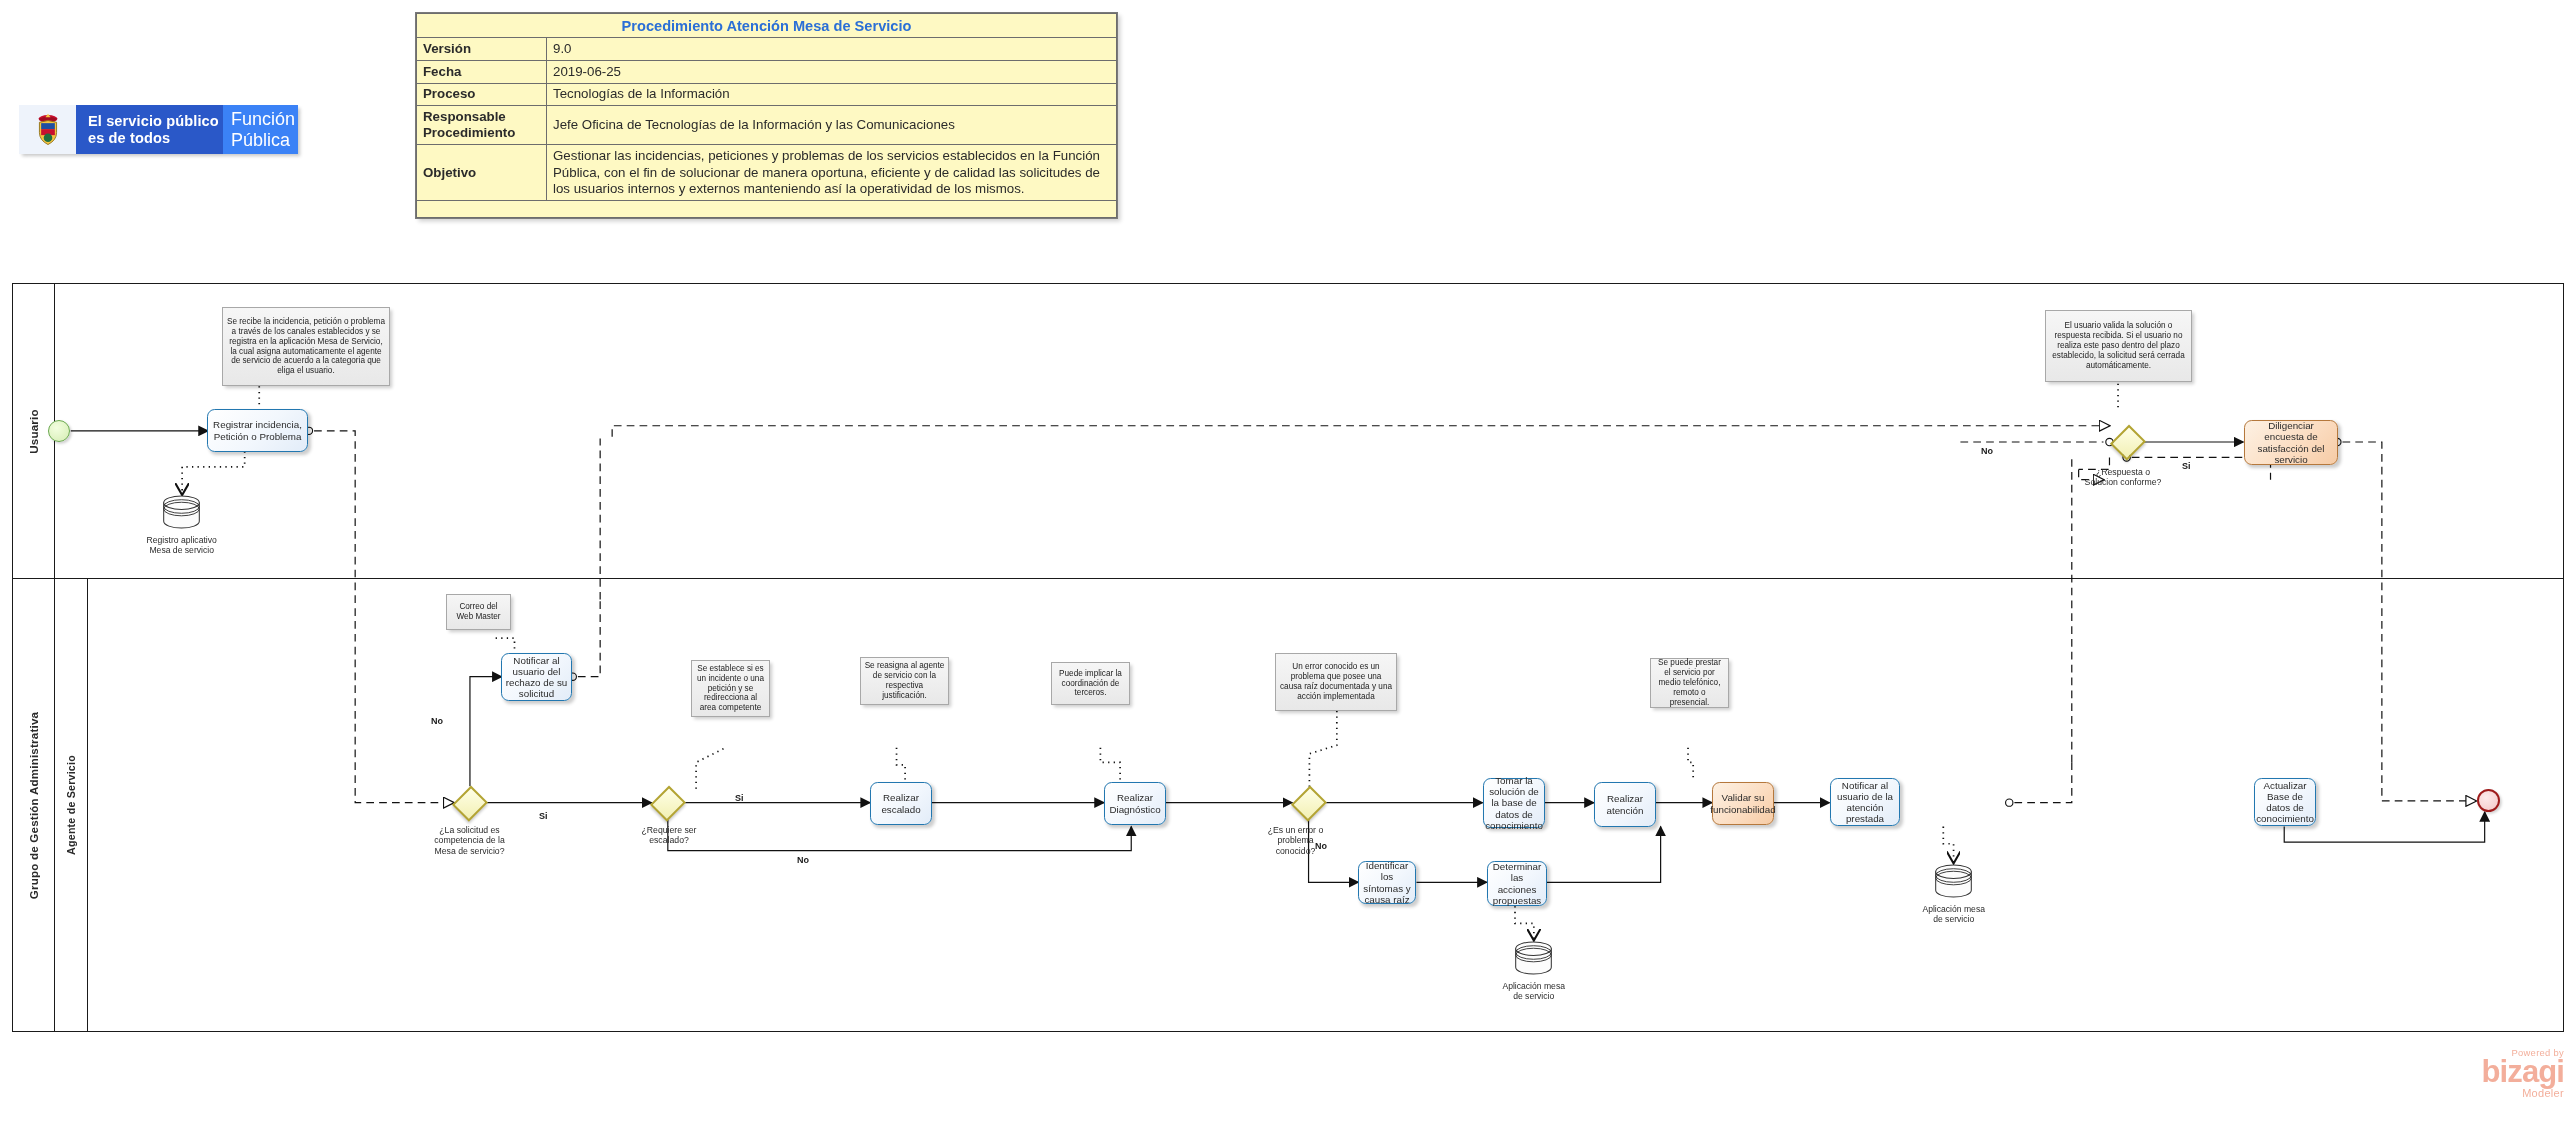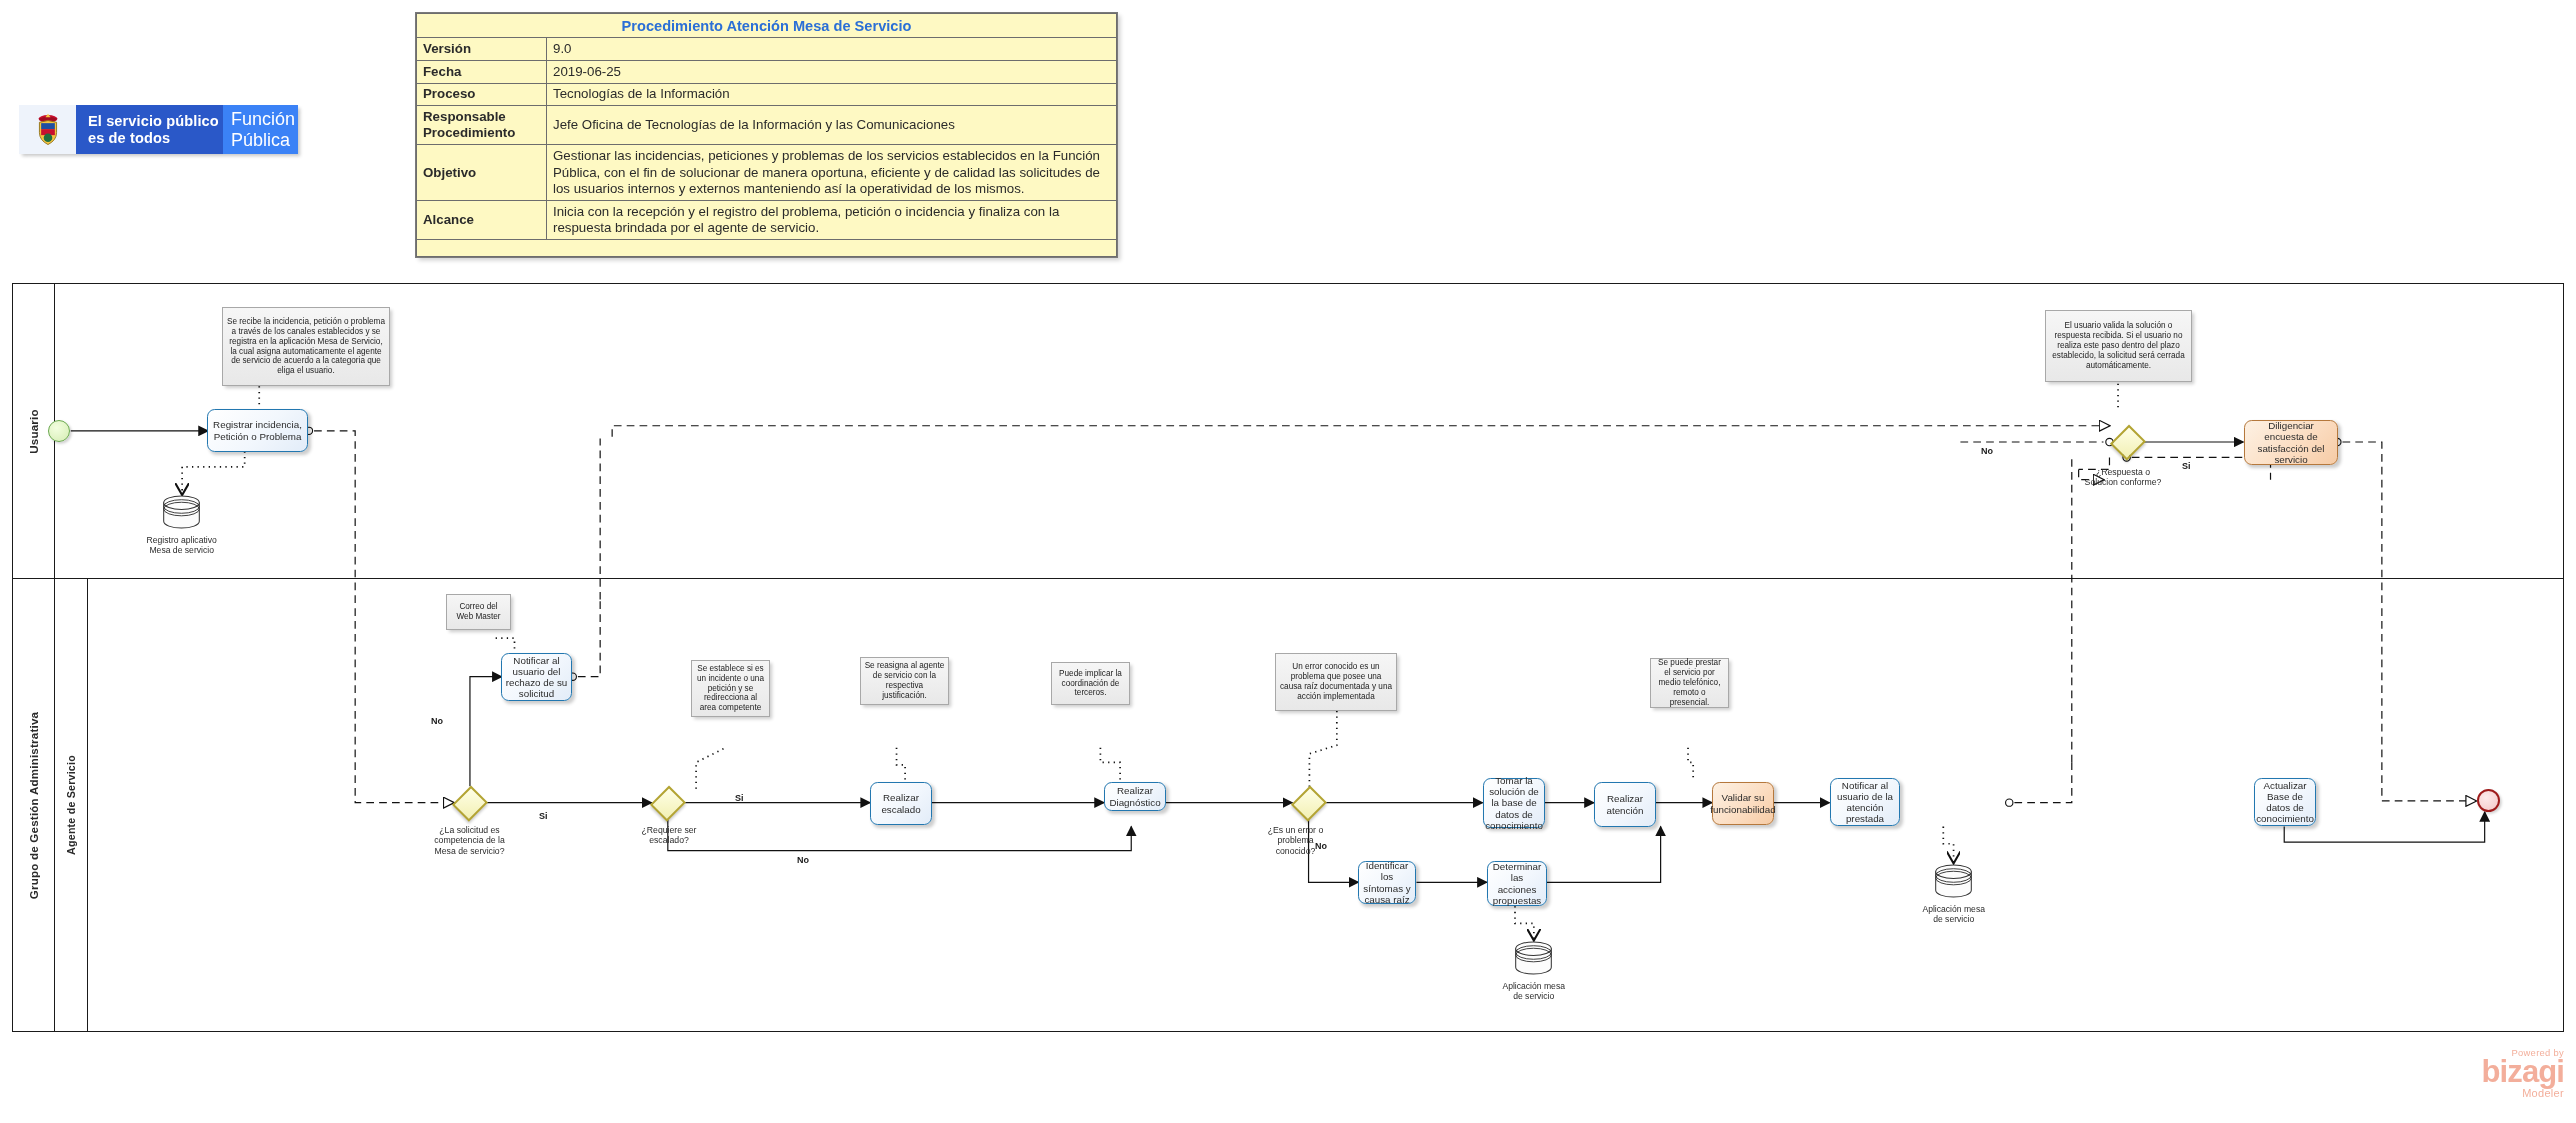--- a/index.html
+++ b/index.html
@@ -119,24 +119,20 @@
       <td>Tecnologías de la Información</td>
         </tr>
   <tr>
           <td class="k">Responsable Procedimiento</td>
       <td>Jefe Oficina de Tecnologías de la Información y las Comunicaciones</td>
         </tr>
   <tr>
           <td class="k">Objetivo</td>
       <td>Gestionar las incidencias, peticiones y problemas de los servicios establecidos en la Función Pública, con el fin de solucionar de manera oportuna, eficiente y de calidad las solicitudes de los usuarios internos y externos manteniendo así la operatividad de los mismos.</td>
         </tr>
-  <tr>
-          <td class="k">Alcance</td>
-      <td> Inicia con la recepción y el registro del problema, petición o incidencia y finaliza con la respuesta brindada por el agente de servicio.</td>
-        </tr>
   <tr class="spacer">
           <td colspan="2"></td>
         </tr>
 </tbody>
     </table>
 </div>
 
 <div class="pool" style="left:12px;top:283px;width:2552px;height:296px;">
   <div class="pool-hdr">
     <span>Usuario</span>
@@ -287,21 +283,21 @@
   </div>
 <div class="gwlbl" style="left:626px;top:825px;width:86px;">¿Requiere ser escalado?</div>
 <div class="flowlbl" style="left:735px;top:793px;">Si</div>
 <div class="flowlbl" style="left:797px;top:855px;">No</div>
 
 <div class="anno" style="left:691px;top:660px;width:79px;height:57px;">Se establece si es un incidente o una petición y se redirecciona al area competente</div>
 
 <div class="node task" style="left:870px;top:782px;width:62px;height:43px;">Realizar escalado</div>
 <div class="anno" style="left:860px;top:657px;width:89px;height:48px;">Se reasigna al agente de servicio con la respectiva justificación.</div>
 
-<div class="node task" style="left:1104px;top:782px;width:62px;height:29px;">Realizar Diagnóstico</div>
+<div class="node task" style="left:1104px;top:782px;width:62px;height:43px;">Realizar Diagnóstico</div>
 <div class="anno" style="left:1051px;top:662px;width:79px;height:43px;">Puede implicar la coordinación de terceros.</div>
 
 <div class="node gw" style="left:1292px;top:787px;">
     <i></i>
   </div>
 <div class="gwlbl" style="left:1257px;top:825px;width:77px;">¿Es un error o problema conocido?</div>
 <div class="flowlbl" style="left:1315px;top:841px;">No</div>
 <div class="flowlbl" style="left:1400px;top:878px;">Si</div>
 
 <div class="anno" style="left:1275px;top:653px;width:122px;height:58px;">Un error conocido es un problema que posee una causa raíz documentada y una acción implementada</div>

